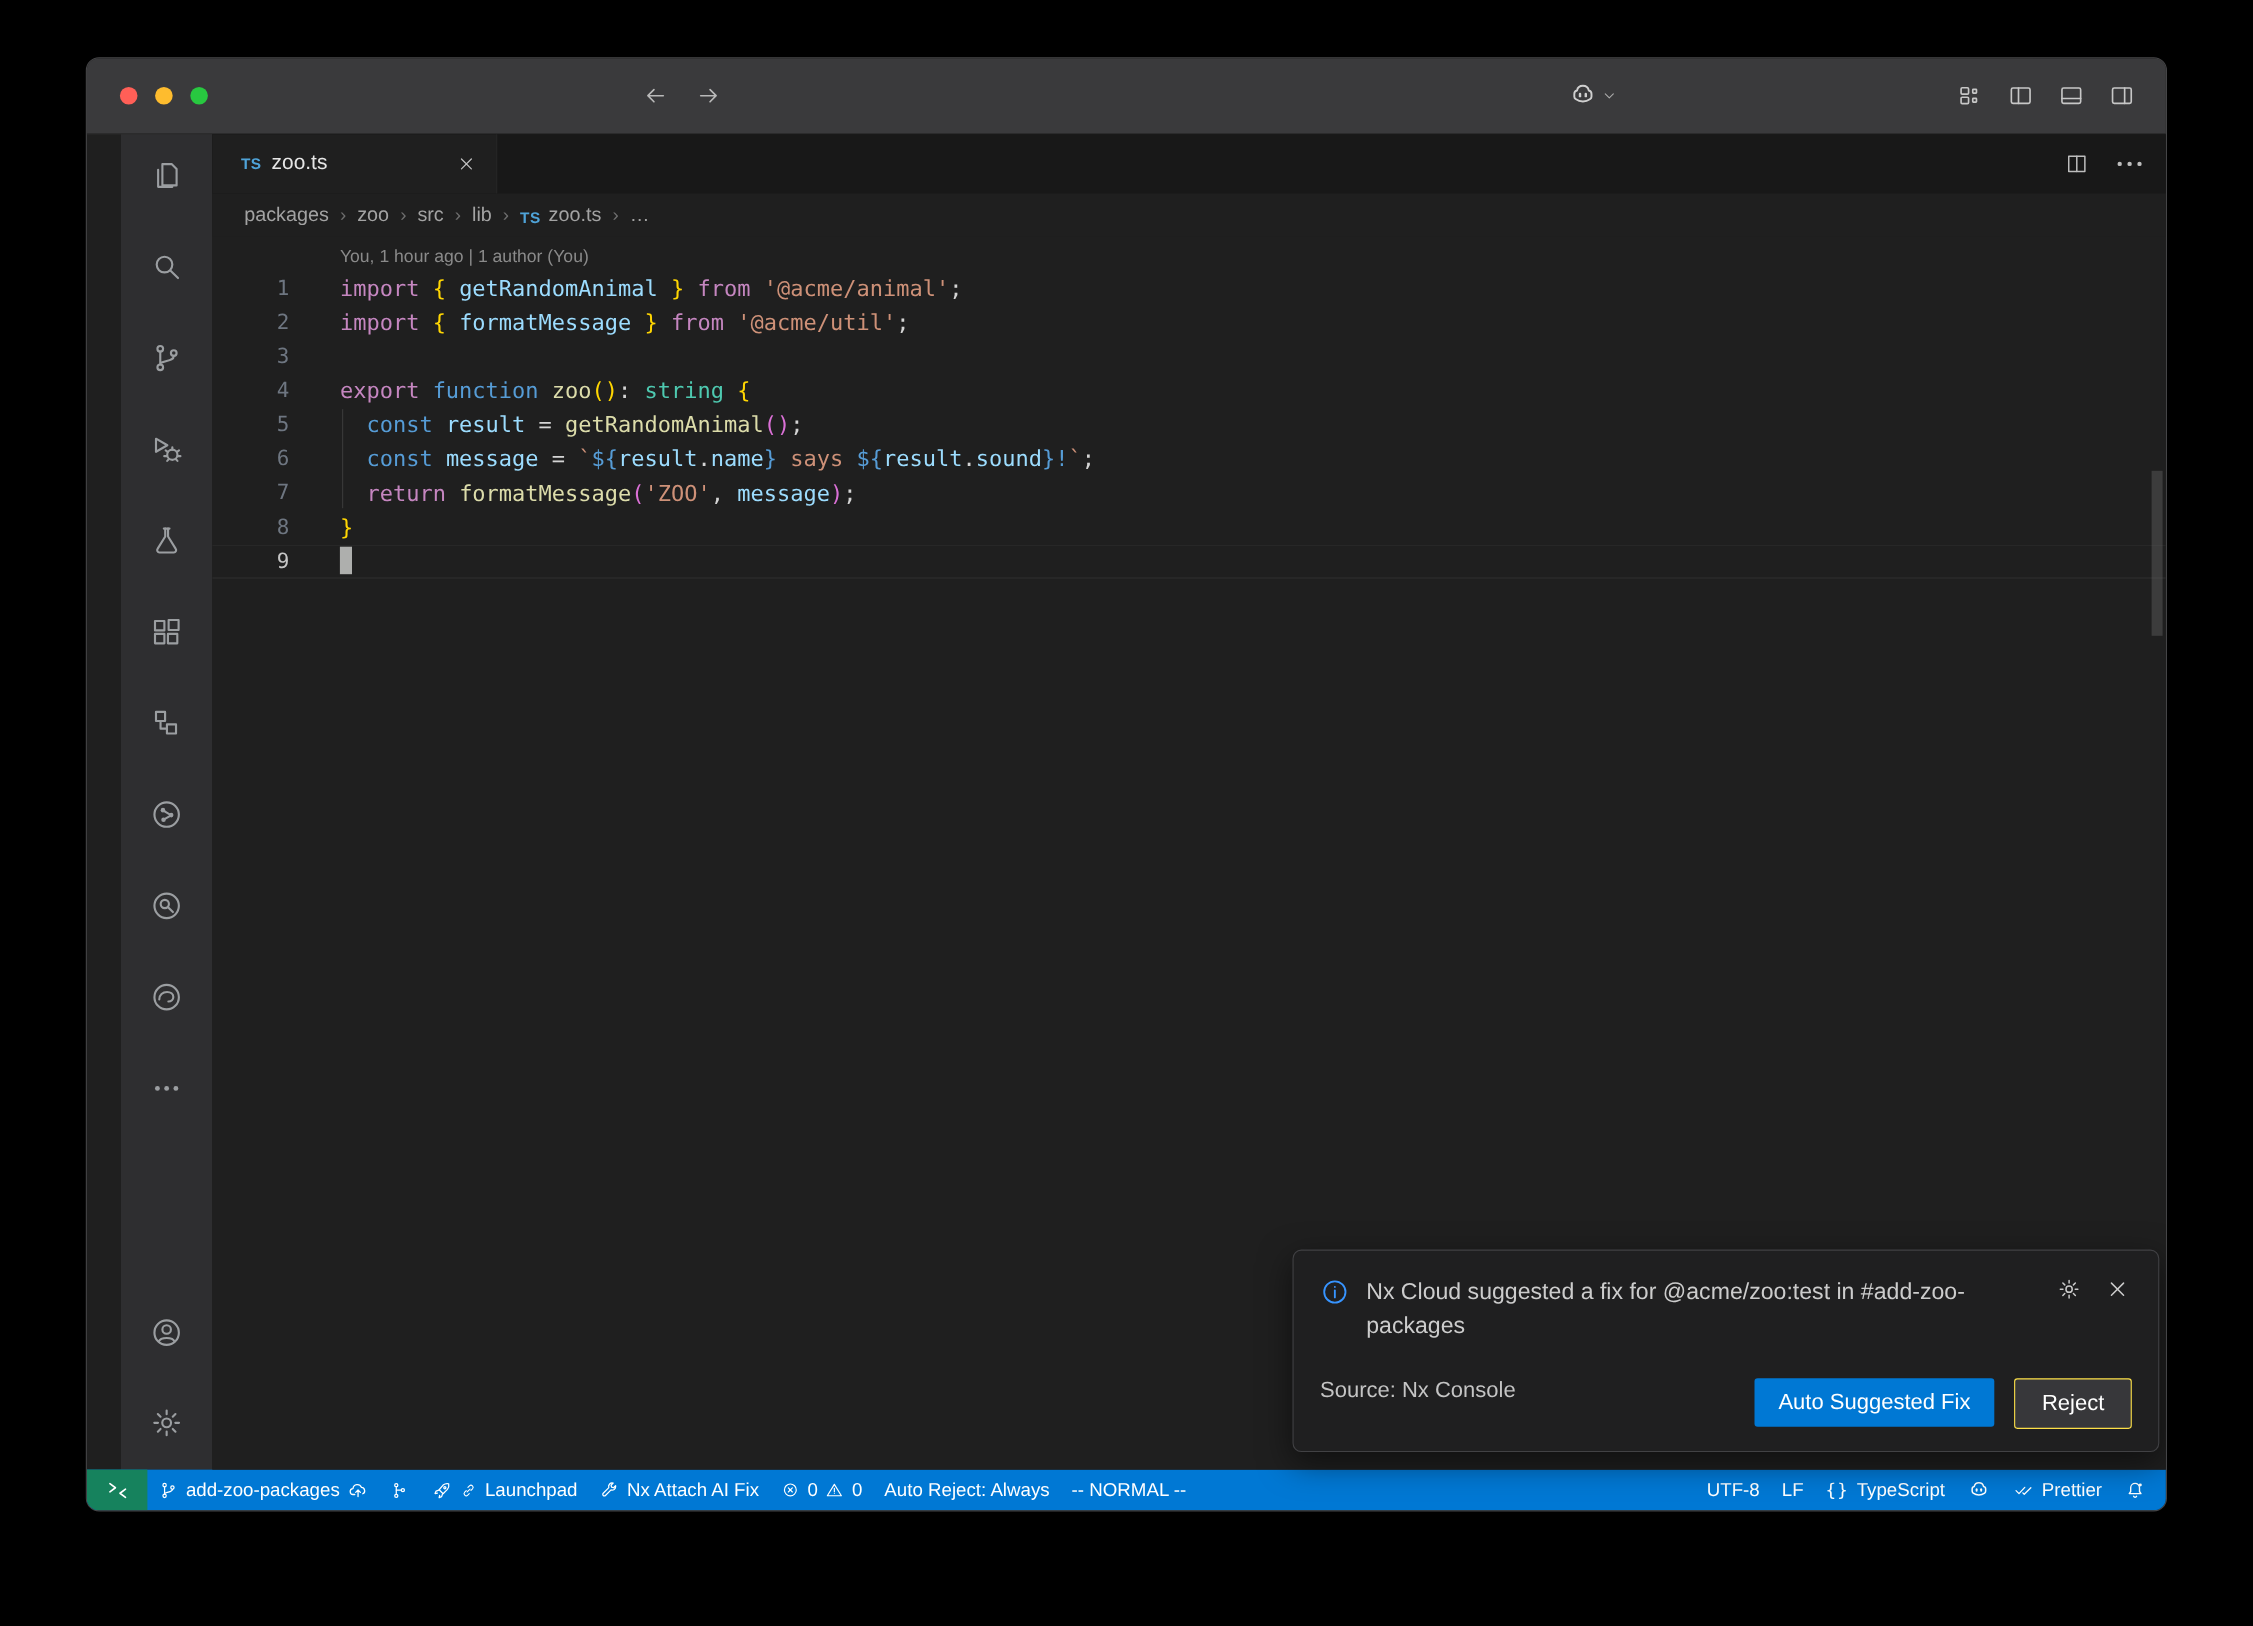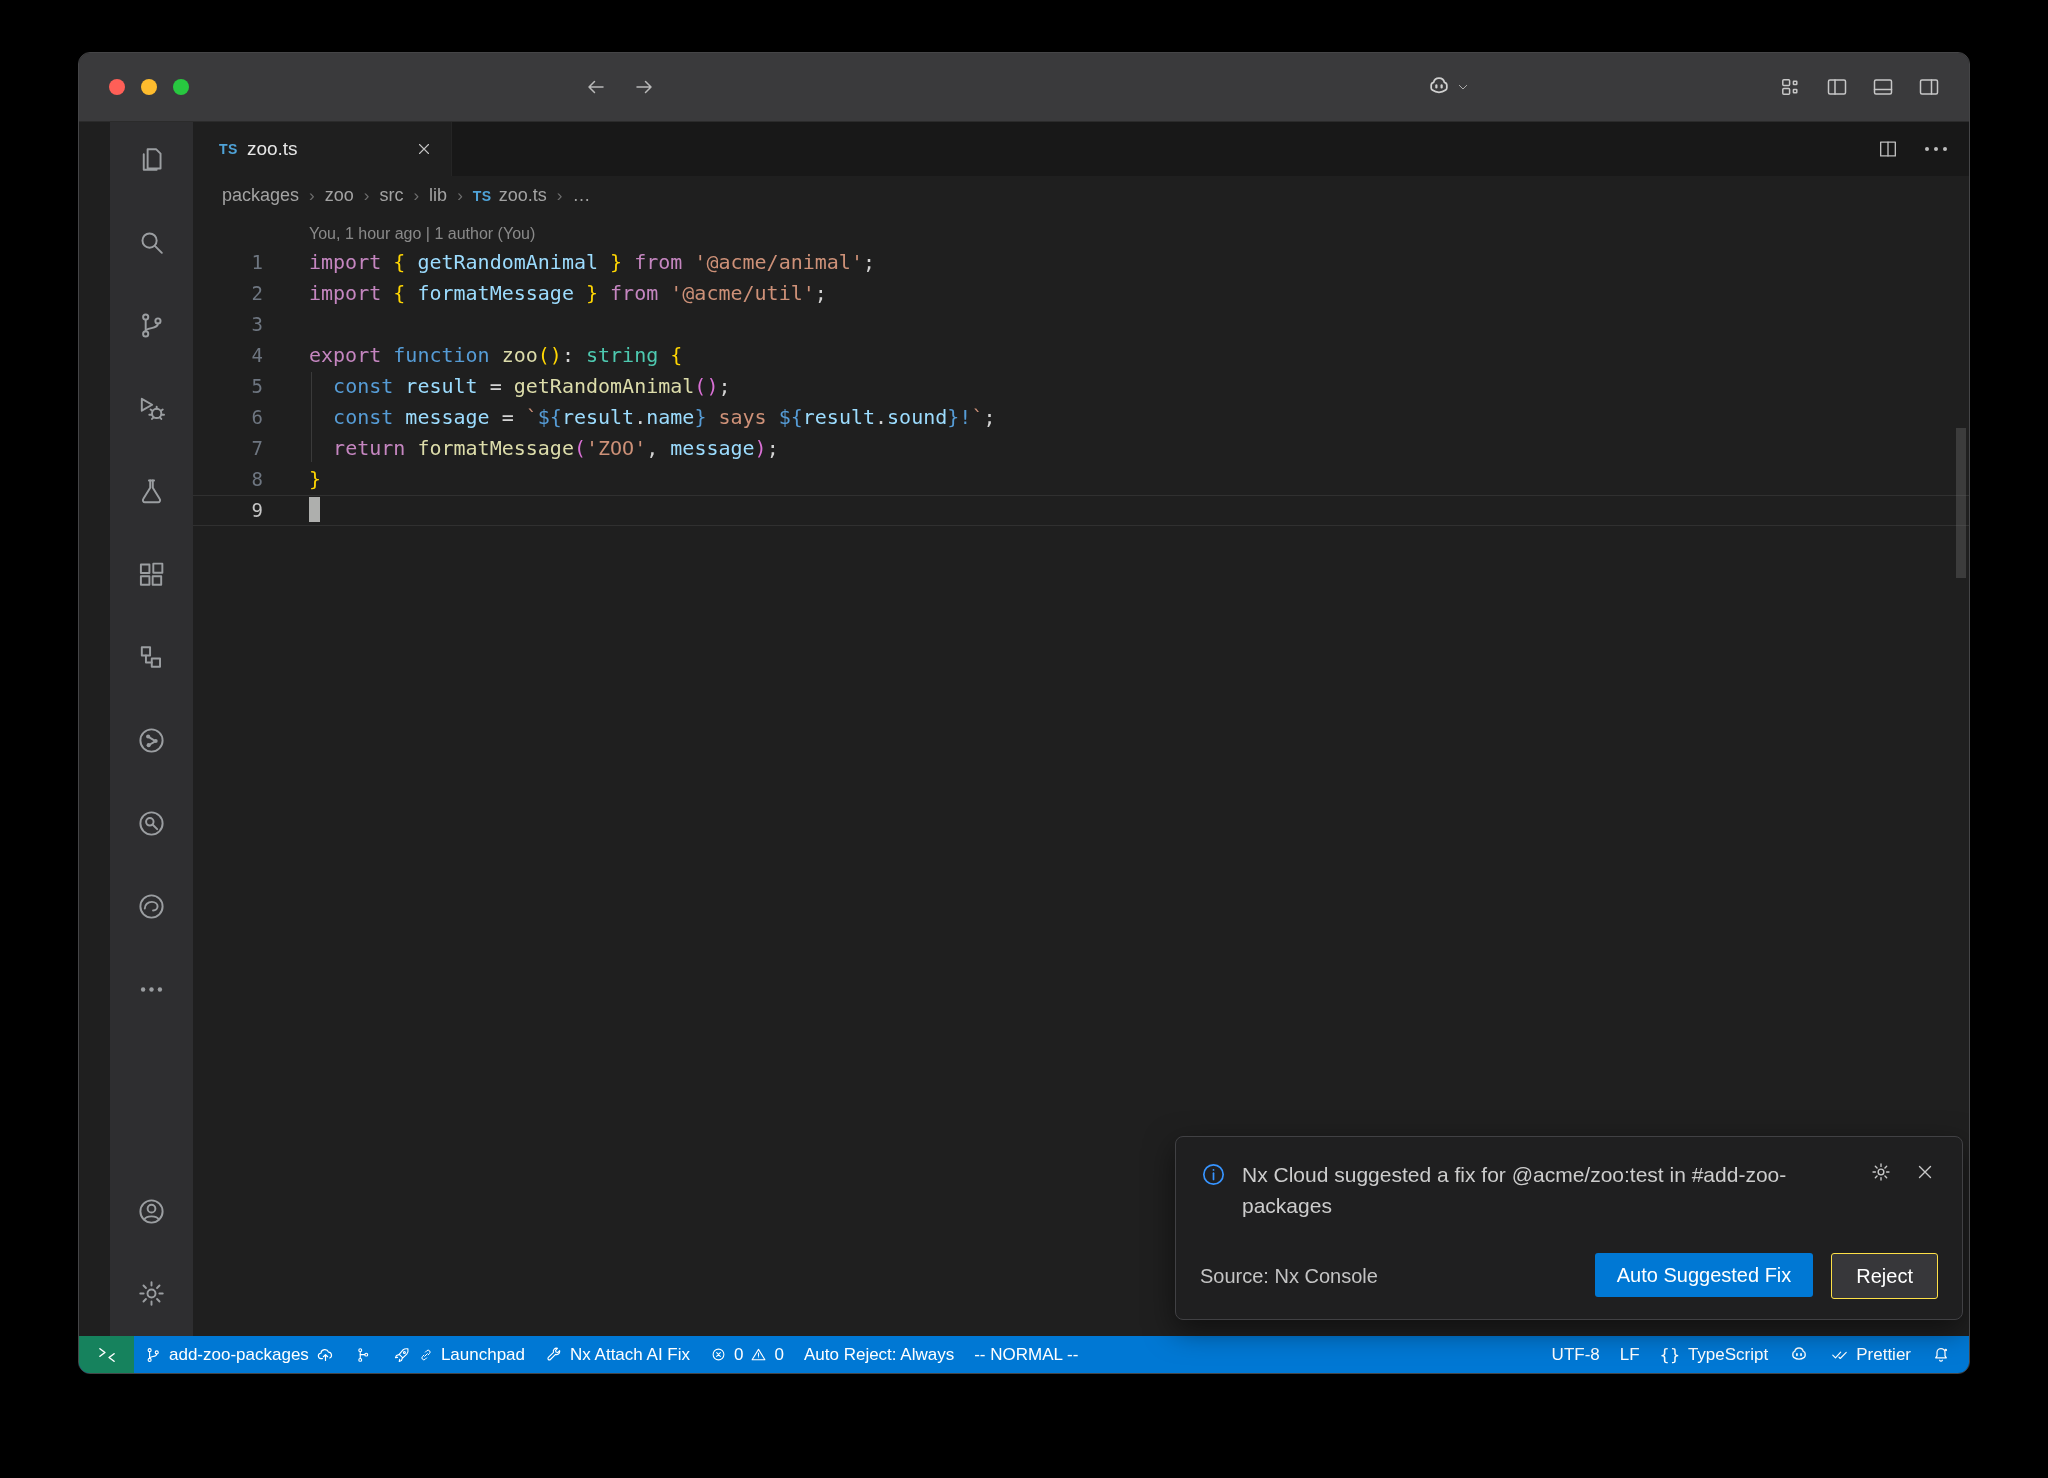--- a/index.html
+++ b/index.html
@@ -40,21 +40,21 @@
   .ts-badge{color:#4fa3d8;font-weight:bold;font-size:14px;letter-spacing:.5px;}
   .tab-close{margin-left:auto;width:18px;height:18px;color:#c2c2c2;}
   .tab-actions{margin-left:auto;display:flex;align-items:center;gap:26px;padding-right:22px;color:#bdbdbd;}
   .tab-actions .ticon{width:22px;height:22px;}
   .dots3{display:flex;gap:5px;align-items:center;}
   .dots3 i{width:4px;height:4px;border-radius:50%;background:#bdbdbd;}
   
   .breadcrumbs{height:39px;flex:0 0 39px;display:flex;align-items:center;padding-left:29px;gap:10px;
     color:#a3a3a3;font-size:18px;background:#1f1f1f;}
   .bc-sep{color:#6e6e6e;font-size:17px;}
-  .bc-item{cursor:pointer;display:flex;align-items:center;gap:7px;}
+  .bc-item{cursor:pointer;display:flex;align-items:flex-end;gap:7px;}
   
   .code-area{flex:1;position:relative;overflow:hidden;font-family:"DejaVu Sans Mono",monospace;}
   .blame{margin:6px 0 0 116px;height:26px;line-height:26px;color:#8a8a8a;font-size:16px;
     font-family:"Liberation Sans",sans-serif;}
   .code-row{display:flex;height:31px;line-height:31px;font-size:20px;}
   .code-row.current{box-shadow:inset 0 1px 0 #303030,inset 0 -1px 0 #303030;}
   .gutter{width:90px;flex:0 0 90px;text-align:right;padding-right:20px;box-sizing:border-box;
     color:#6e7681;font-size:19px;}
   .code-row.current .gutter{color:#c6c6c6;}
   .line-content{white-space:pre;padding-left:26px;}
@@ -63,21 +63,21 @@
   .scroll-thumb{position:absolute;right:3px;top:213px;width:10px;height:150px;background:rgba(121,121,121,.32);}
   
   .toast{position:absolute;right:6px;bottom:53px;width:788px;height:184px;background:#1f1f20;
     border:1px solid #414144;border-radius:8px;box-shadow:0 10px 30px rgba(0,0,0,.5);z-index:20;
     padding:22px 10px 20px 24px;box-sizing:border-box;color:#cccccc;}
   .toast-msgrow{display:flex;gap:15px;padding-right:104px;}
   .toast .info{width:27px;height:27px;flex:0 0 27px;margin-top:2px;}
   .toast-msg{font-size:21px;line-height:31px;}
   .toast-topicons{position:absolute;top:24px;right:26px;display:flex;gap:22px;color:#c9c9c9;}
   .toast-topicons .ticon{width:22px;height:22px;}
-  .toast-bottom{position:absolute;left:24px;right:24px;bottom:20px;display:flex;align-items:center;}
+  .toast-bottom{position:absolute;left:24px;right:24px;bottom:20px;display:flex;}
   .toast-src{font-size:20px;color:#c4c4c4;}
   .toast-btns{margin-left:auto;display:flex;gap:18px;}
   .btn{height:44px;display:flex;align-items:center;border-radius:3px;font-size:20px;color:#fff;cursor:pointer;}
   .btn-primary{padding:0 22px;}
   .btn-secondary{padding:0 24px;background:#37373a;border:1px solid #fde047;}
   
   .statusbar{height:37px;flex:0 0 37px;display:flex;align-items:stretch;justify-content:space-between;
     color:#fff;font-size:17px;}
   .sb-left,.sb-right{display:flex;align-items:stretch;}
   .sb-item{display:flex;align-items:center;gap:7px;padding:0 10px;cursor:pointer;white-space:nowrap;}

